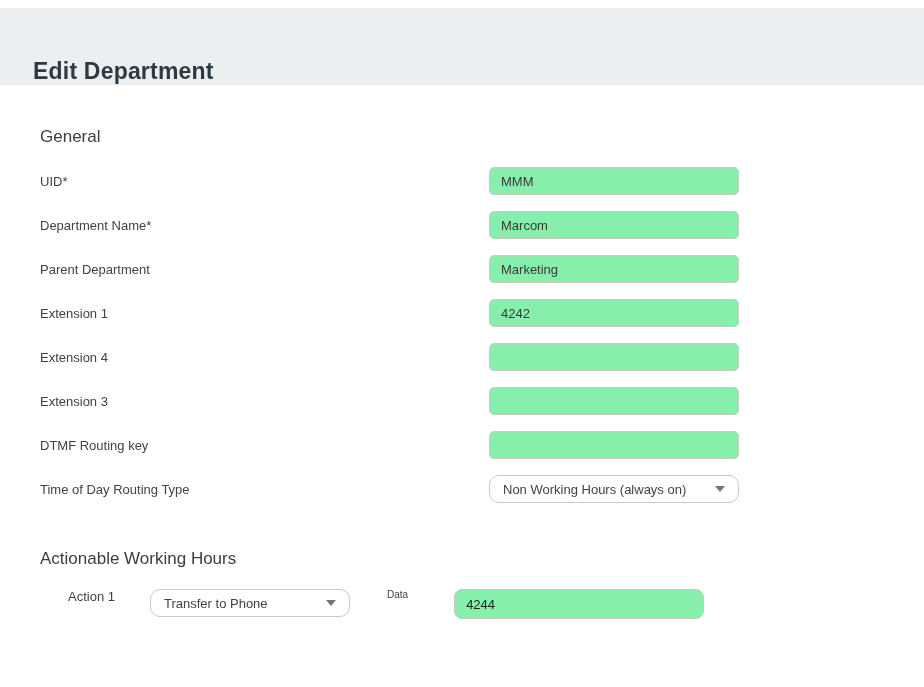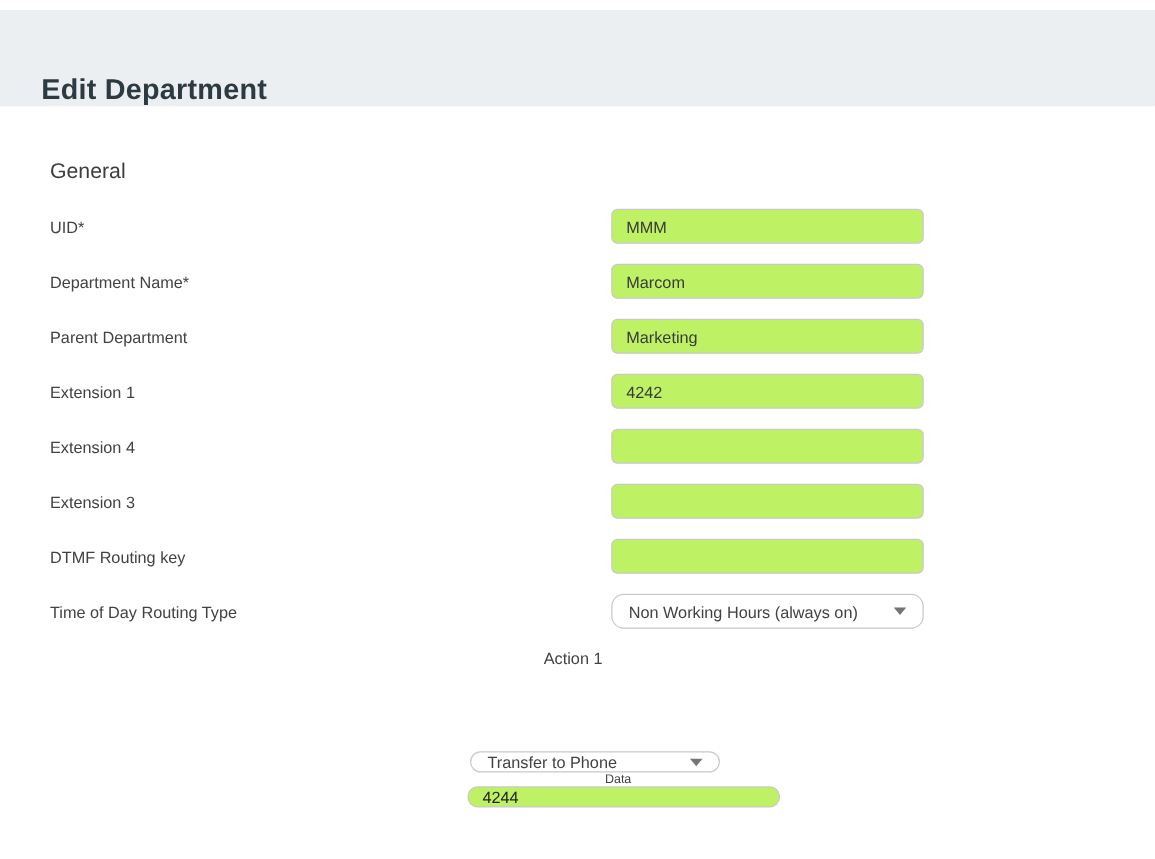--- a/index.html
+++ b/index.html
@@ -52,21 +52,21 @@
   .txt {
     width: 250px;
     height: 28px;
     border: 1px solid #c9c9c9;
     border-radius: 5px;
     padding: 0 11px;
     font-size: 13px;
     color: #3a3a3a;
     font-family: "Liberation Sans", sans-serif;
     outline: none;
-    background: #bef264;
+    background: #86efac;
   }
   .select {
     width: 250px;
     height: 28px;
     border: 1px solid #c9c9c9;
     border-radius: 10px;
     display: flex;
     align-items: center;
     justify-content: space-between;
     padding: 0 13px;
@@ -78,24 +78,23 @@
   .caret {
     width: 0; height: 0;
     border-left: 5px solid transparent;
     border-right: 5px solid transparent;
     border-top: 6px solid #757575;
     margin-left: 8px;
     flex: 0 0 auto;
   }
   .action-row {
     display: flex;
-    align-items: center;
+    align-items: flex-start;
     margin-left: 28px;
     height: 30px;
-    flex-direction: column;
   }
   .action-lbl {
     font-size: 13px;
     width: 82px;
     flex: 0 0 82px;
     color: #424242;
   }
   .action-select { width: 200px; height: 28px; }
   .data-lbl {
     font-size: 10px;
@@ -160,20 +159,21 @@
   </div>
 
   <div class="row">
     <label class="lbl">Time of Day Routing Type</label>
     <div class="select">
       <span>Non Working Hours (always on)</span>
       <span class="caret"></span>
     </div>
   </div>
 
+  <h2 class="section-title awh-title">Actionable Working Hours</h2>
 
   <div class="action-row">
     <span class="action-lbl">Action 1</span>
     <div class="select action-select">
       <span>Transfer to Phone</span>
       <span class="caret"></span>
     </div>
     <span class="data-lbl">Data</span>
     <input class="txt data-input" value="4244" style="">
   </div>

